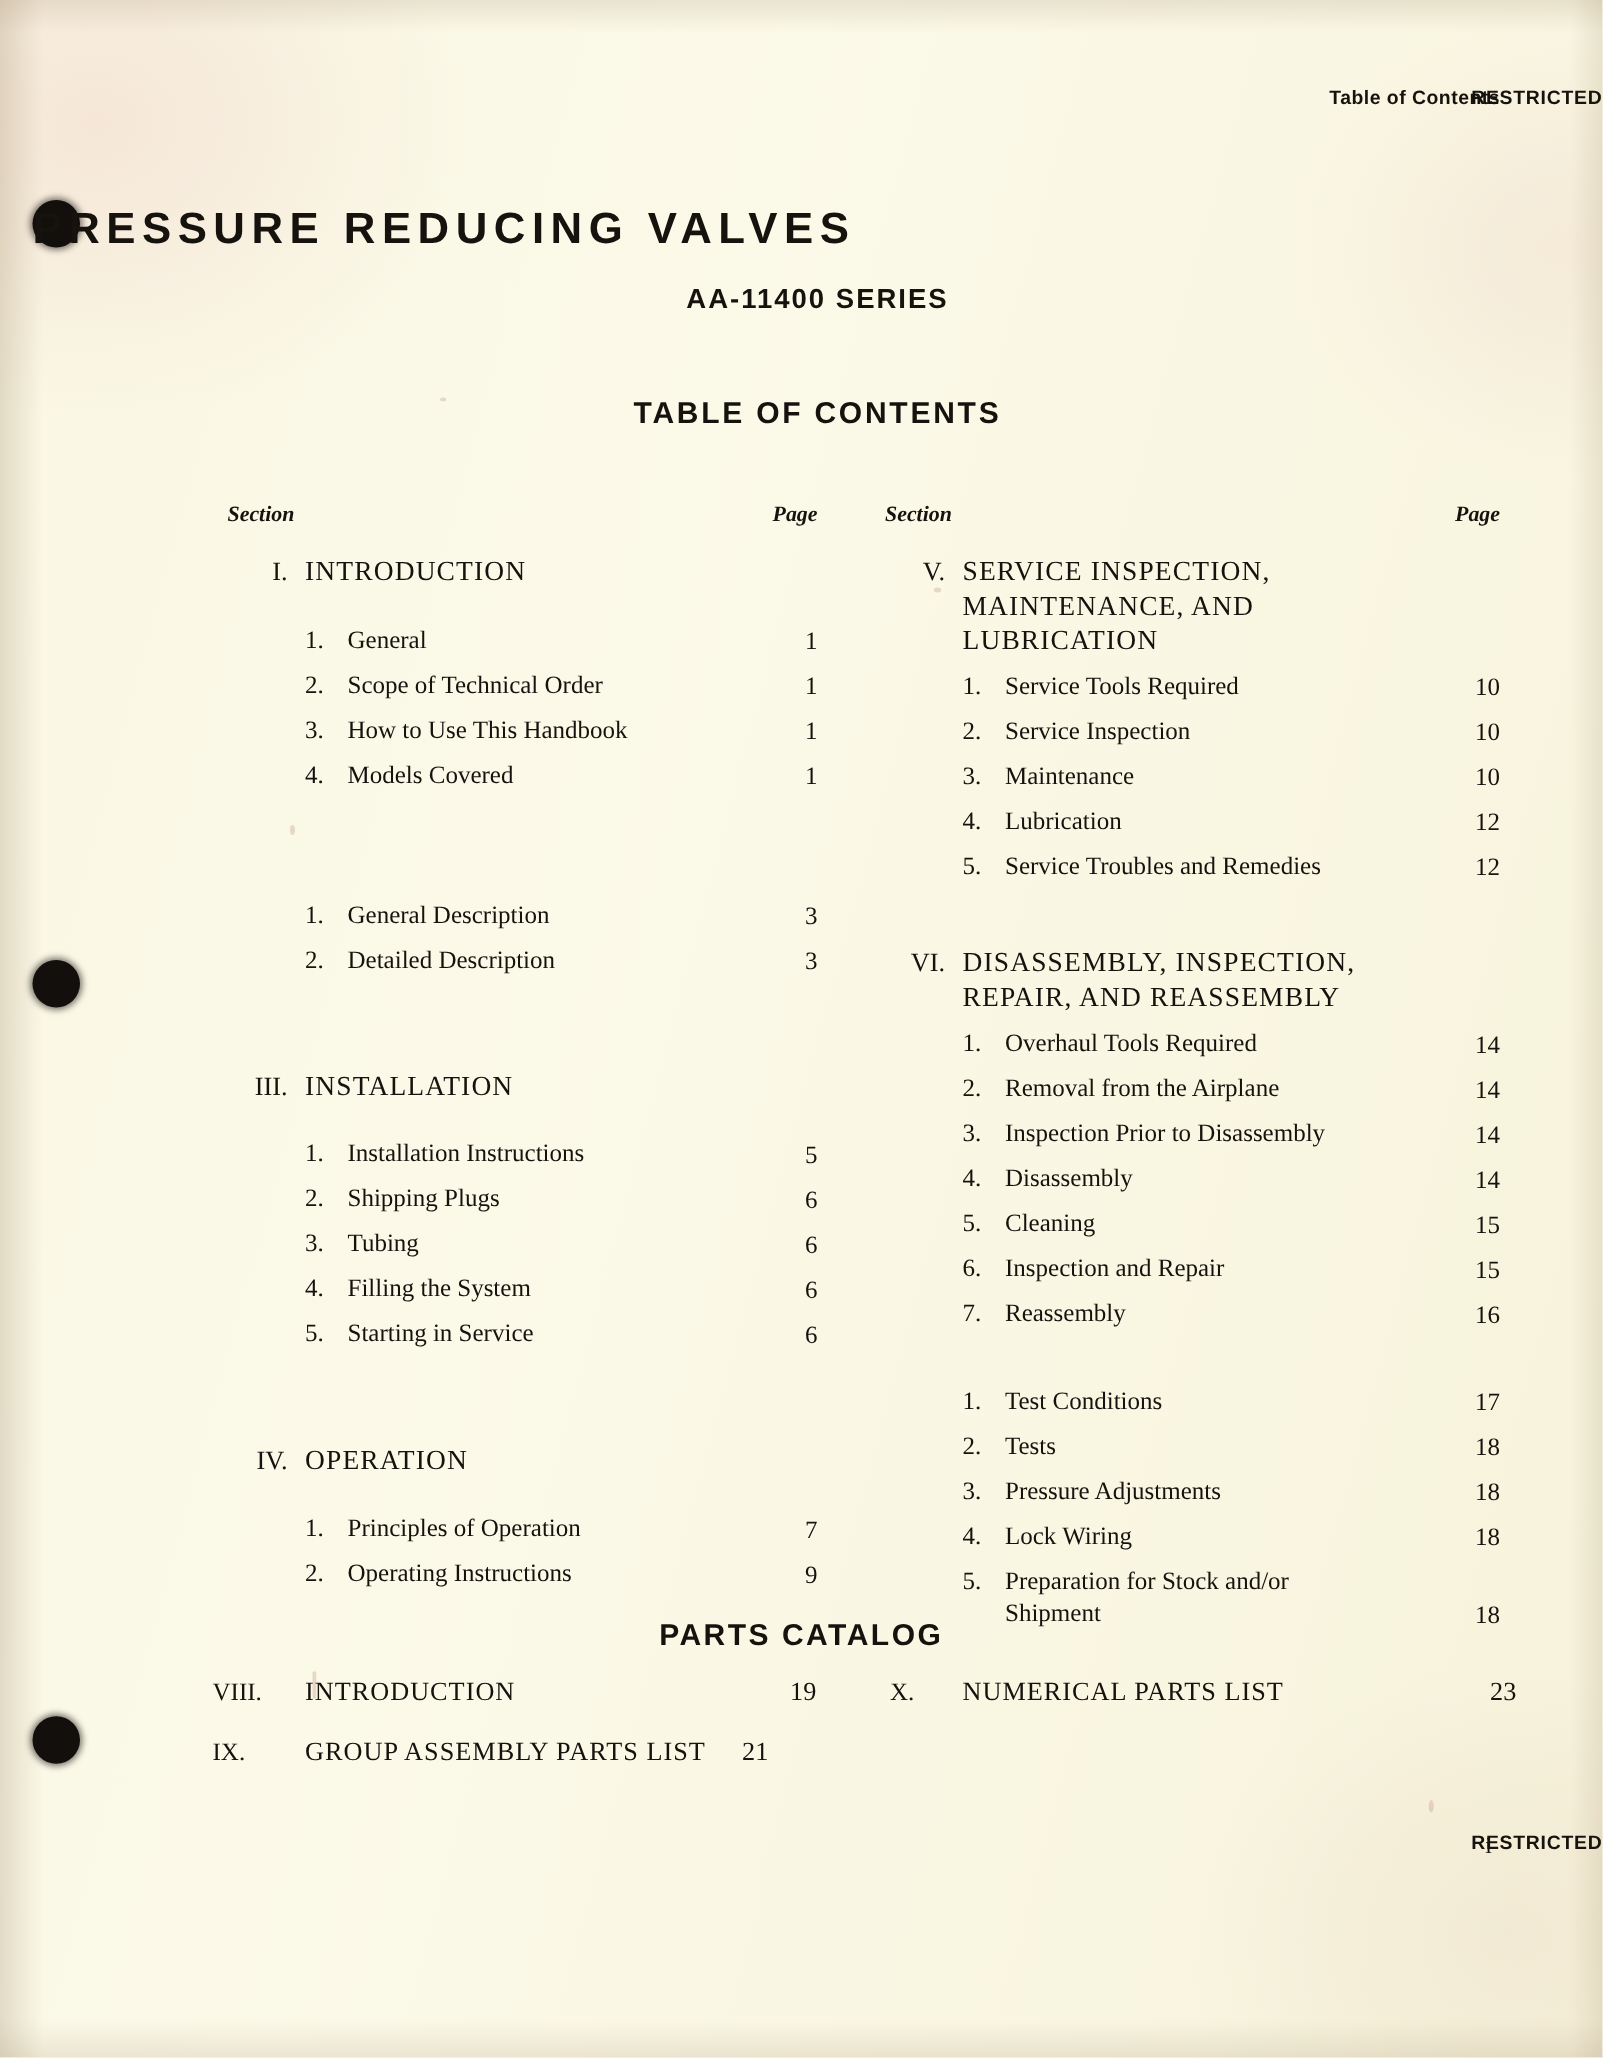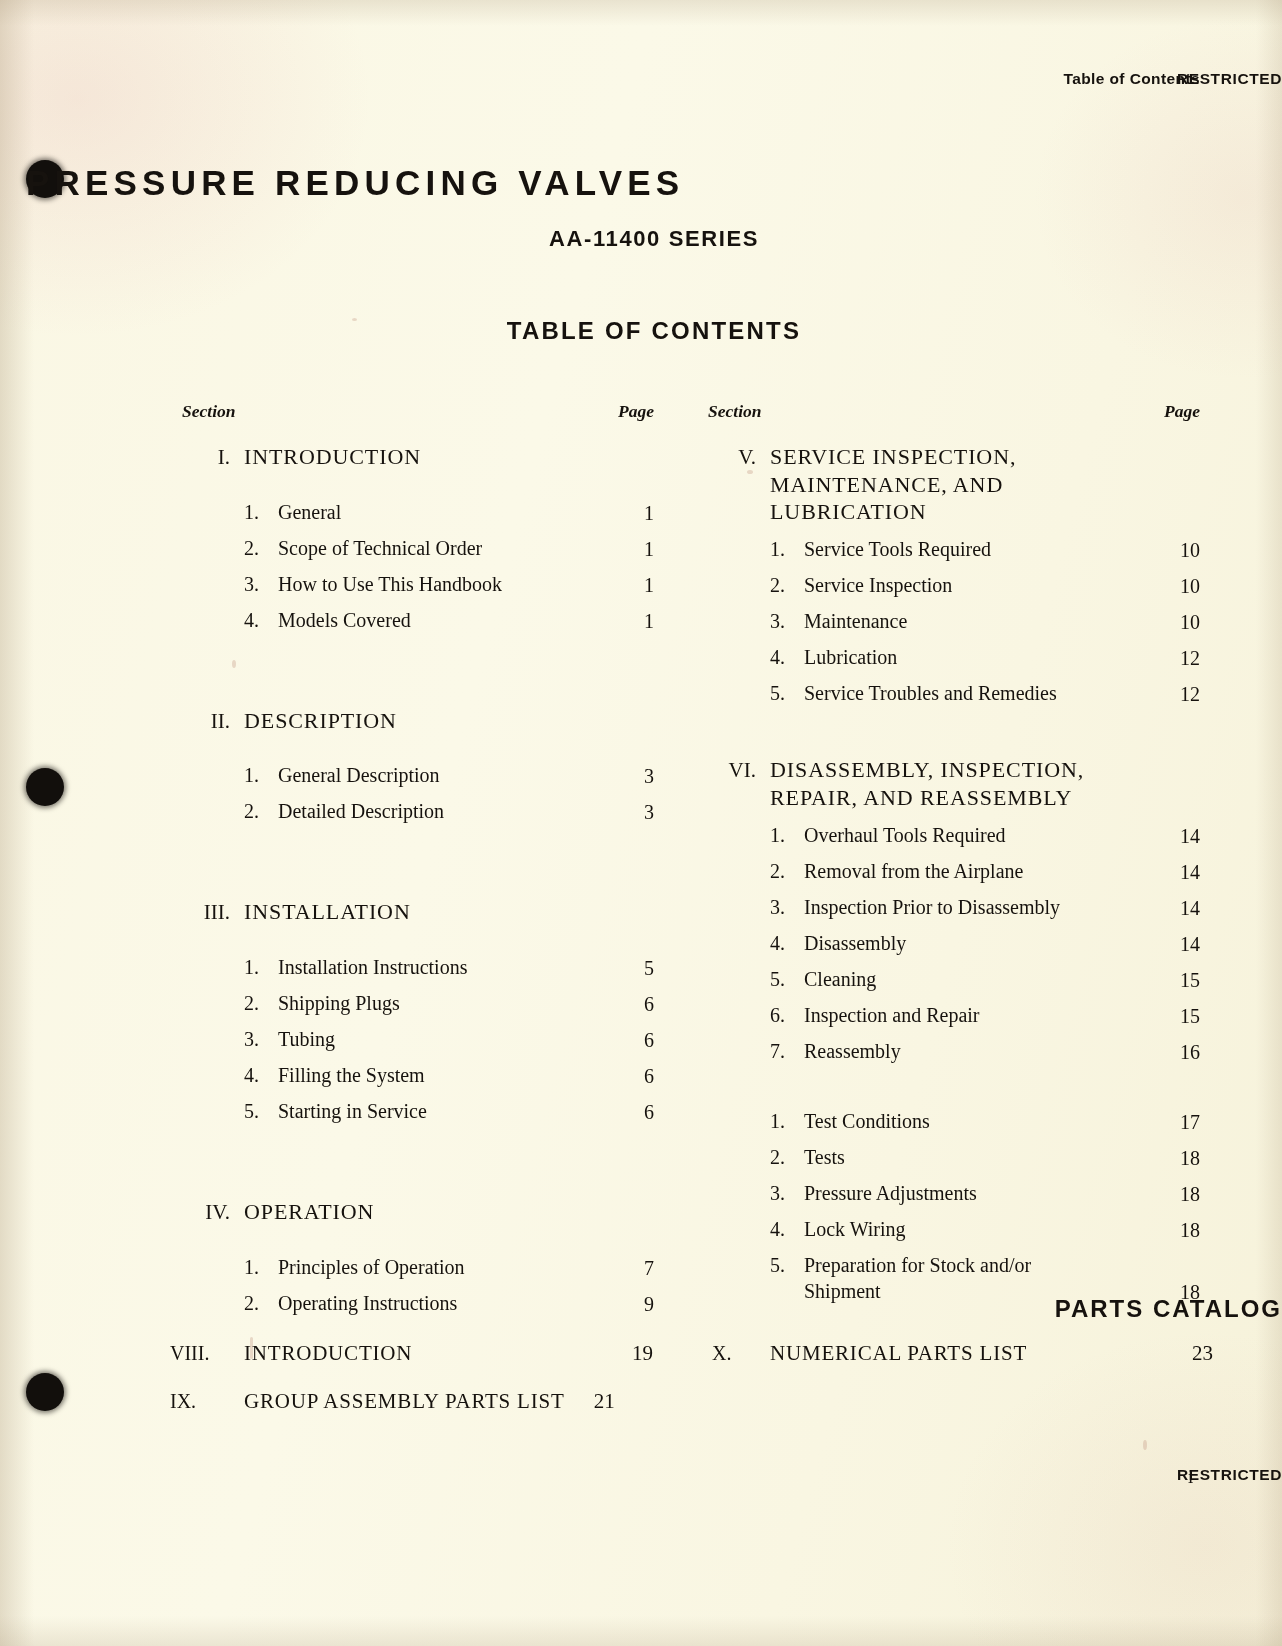--- a/index.html
+++ b/index.html
@@ -109,21 +109,21 @@
     padding-left: 26px;
     box-sizing: border-box;
     font-family: "Liberation Sans", sans-serif;
     font-weight: bold;
     font-size: 24px;
     letter-spacing: 2.2px;
   }
   .parts-title {
     position: absolute;
     top: 1295px; left: 0; width: 100%;
-    text-align: right;
+    text-align: center;
     box-sizing: border-box;
     font-family: "Liberation Sans", sans-serif;
     font-weight: bold;
     font-size: 24px;
     letter-spacing: 2.0px;
   }
 
   
   .col {
     position: absolute;
@@ -302,24 +302,20 @@
       <div class="item-row">
         <div class="item-num">4.</div>
         <div class="item-label">Models Covered</div>
         <div class="item-page">1</div>
       </div>
     </div>
 
     <div class="gap-lg"></div>
 
     <div class="section">
-      <div class="sec-row">
-        <div class="sec-num">II.</div>
-        <div class="sec-title">DESCRIPTION</div>
-      </div>
       <div class="gap-sm"></div>
       <div class="item-row">
         <div class="item-num">1.</div>
         <div class="item-label">General Description</div>
         <div class="item-page">3</div>
       </div>
       <div class="item-row">
         <div class="item-num">2.</div>
         <div class="item-label">Detailed Description</div>
         <div class="item-page">3</div>

